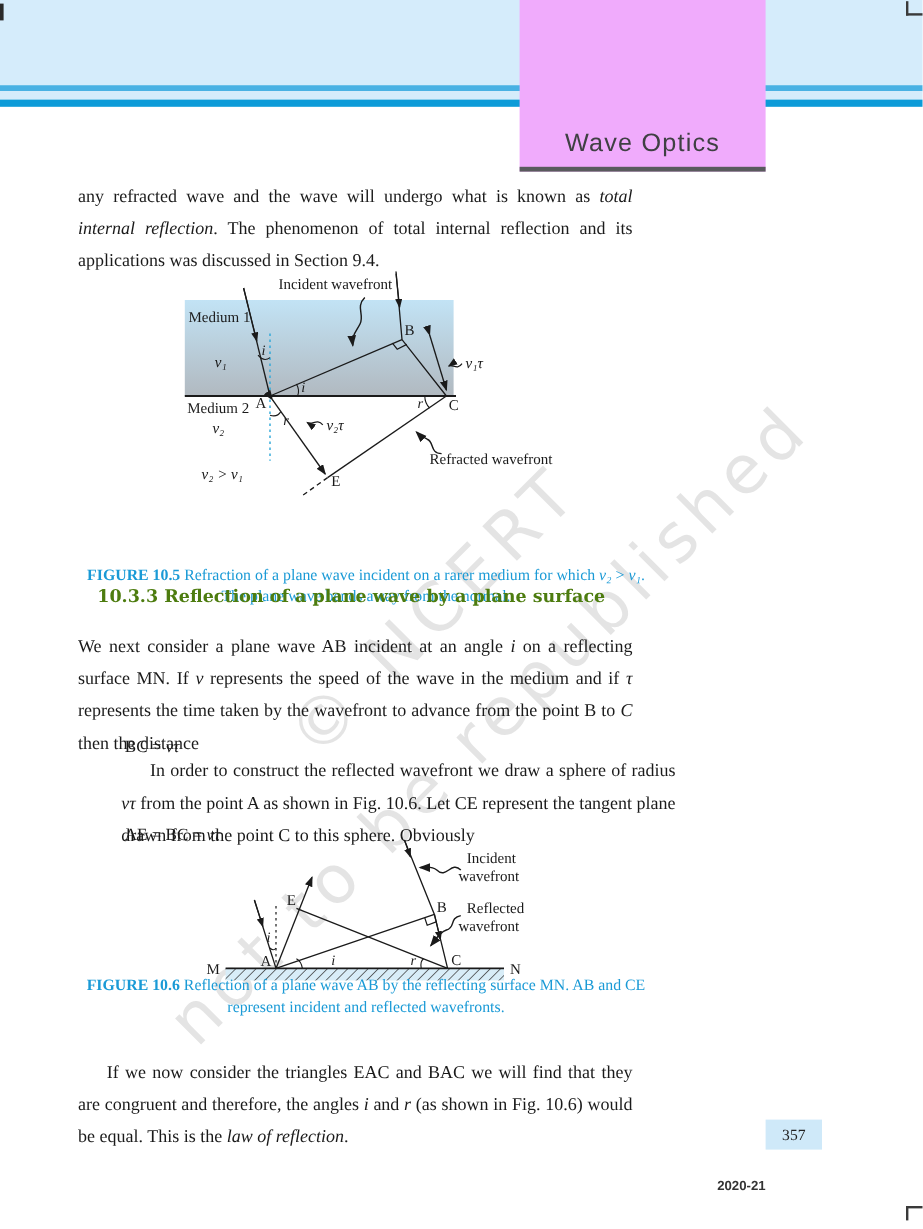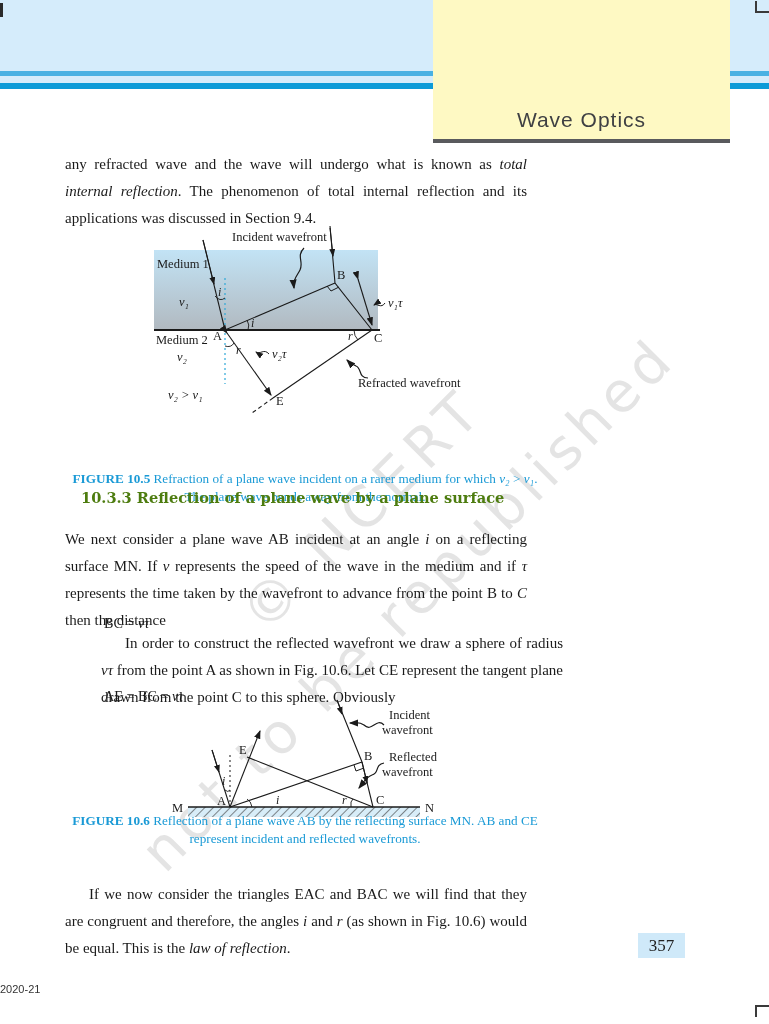--- a/index.html
+++ b/index.html
@@ -3,21 +3,21 @@
 <meta charset="utf-8">
 <style>
   html,body{margin:0;padding:0;background:#fff;}
   .page{position:relative;width:769px;height:1024px;background:#ffffff;overflow:hidden;
         font-family:"Liberation Serif",serif;color:#1a1a1a;}
   
   .band{position:absolute;left:0;top:0;width:769px;height:71px;background:#d5ecfb;}
   .stripe1{position:absolute;left:0;top:71px;width:769px;height:5px;background:#49b1e3;}
   .bandgap{position:absolute;left:0;top:76px;width:769px;height:7px;background:#d5ecfb;}
   .stripe2{position:absolute;left:0;top:83px;width:769px;height:6px;background:#0c9bd8;}
-  .chapter-tab{position:absolute;left:433px;top:0;width:297px;height:139px;background:#fef9c3;
+  .chapter-tab{position:absolute;left:433px;top:0;width:205px;height:139px;background:#f0abfc;
         border-bottom:4px solid #595a5d;display:flex;align-items:flex-end;justify-content:center;
         z-index:3;}
   .chapter-title{font-family:"Liberation Sans",sans-serif;font-size:21px;color:#3f4043;
         letter-spacing:1px;padding-bottom:7px;}
   .mark-tl{position:absolute;left:0;top:3px;width:3px;height:14px;background:#2a2a2a;z-index:4;}
   .mark-tr{position:absolute;right:0;top:1px;width:12px;height:10px;
         border-left:2px solid #3a3a3a;border-bottom:2px solid #3a3a3a;z-index:4;}
   .mark-br{position:absolute;right:0;bottom:7px;width:12px;height:10px;
         border-left:2px solid #3a3a3a;border-top:2px solid #3a3a3a;z-index:4;}
   
@@ -41,23 +41,23 @@
   .cap6{top:812px;}
   
   .fig{position:absolute;z-index:2;}
   .fig5{left:152px;top:226px;}
   .fig6{left:130px;top:695px;}
   .flabel{font-family:"Liberation Serif",serif;font-size:12.5px;fill:#1a1a1a;}
   .fital{font-style:italic;}
   .fsmall{font-size:12px;}
   
   .page-number-badge{position:absolute;left:638px;top:933px;width:47px;height:25px;background:#cfe9f9;
-        display:flex;align-items:center;justify-content:center;font-size:17px;color:#222;z-index:2;}
-  .edition-footer{position:absolute;left:0;top:983px;width:638px;text-align:left;
-        font-family:"Liberation Sans",sans-serif;font-size:11px;color:#333;z-index:2;}
+        display:flex;align-items:center;justify-content:center;font-size:13px;color:#222;z-index:2;}
+  .edition-footer{position:absolute;left:0;top:983px;width:638px;text-align:right;
+        font-family:"Liberation Sans",sans-serif;font-size:11px;color:#333;z-index:2;font-weight:bold;}
 </style>
 </head>
 <body>
 
 <div class="page">
 
   <div class="wm wm1">© NCERT</div>
   <div class="wm wm2">not to be republished</div>
 
   <div class="band"></div>

